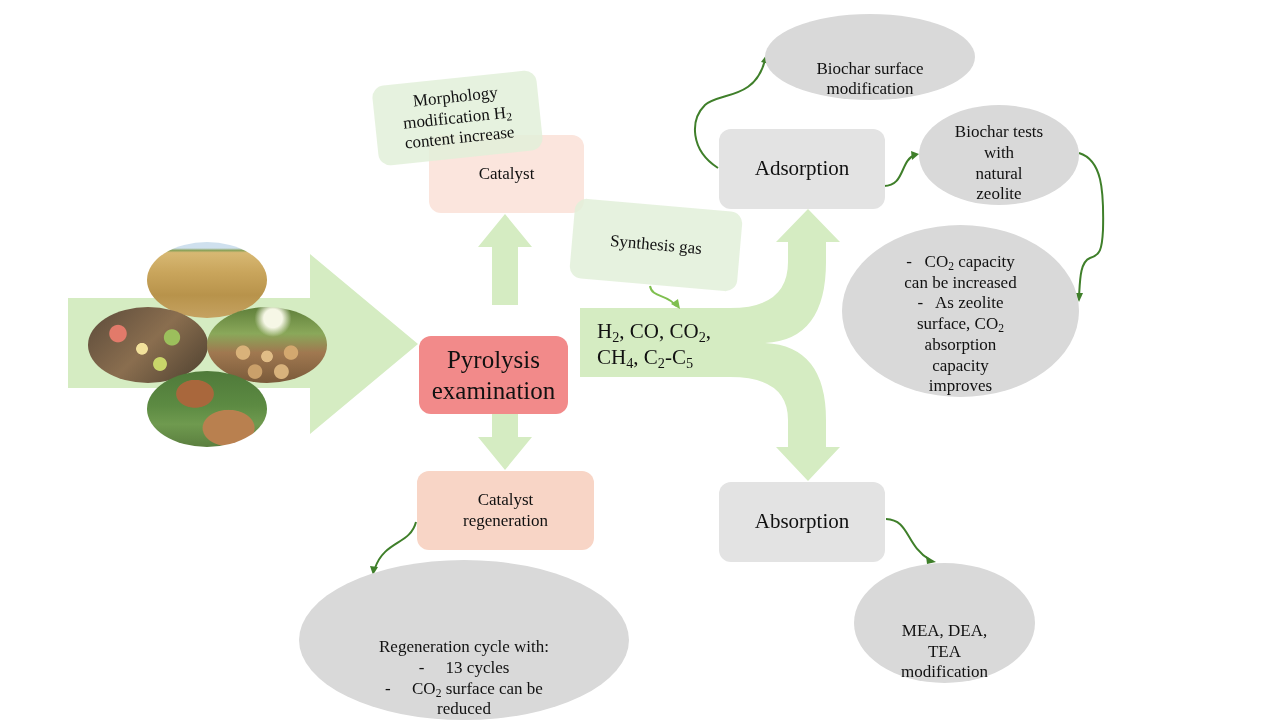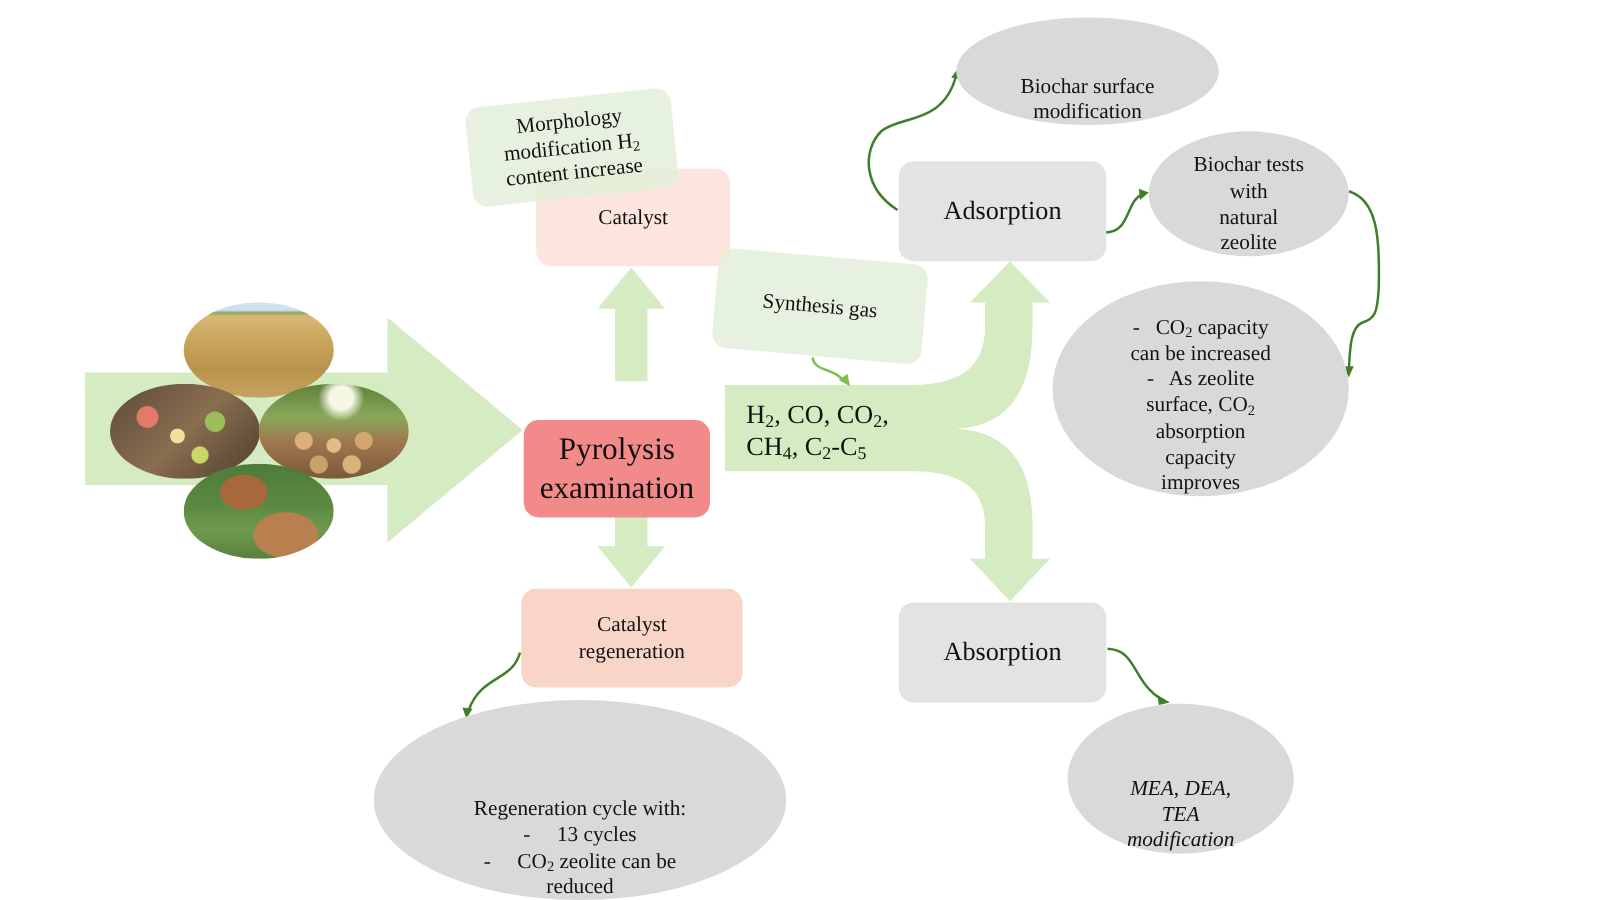--- a/index.html
+++ b/index.html
@@ -106,21 +106,21 @@
   <div>
     <span class="line">Catalyst</span>
     <span class="line">regeneration</span>
   </div>
 </div>
 
 <div class="ellipse" style="left:299px;top:560px;width:330px;height:160px;">
   <div>
     <span class="line">Regeneration cycle with:</span>
     <span class="line" style="white-space:pre;">-     13 cycles</span>
-    <span class="line" style="white-space:pre;"><span>-     CO</span><sub>2</sub><span> zeolite can be</span></span>
+    <span class="line" style="white-space:pre;"><span>-     CO</span><sub>2</sub><span> surface can be</span></span>
     <span class="line">reduced</span>
   </div>
 </div>
 
 <div class="box grey" style="left:719px;top:129px;width:166px;height:80px;">
   <span>Adsorption</span>
 </div>
 
 <div class="ellipse" style="left:765px;top:14px;width:210px;height:86px;">
   <div>
@@ -147,19 +147,19 @@
     <span class="line">absorption</span>
     <span class="line">capacity</span>
     <span class="line">improves</span>
   </div>
 </div>
 
 <div class="box grey" style="left:719px;top:482px;width:166px;height:80px;">
   <span>Absorption</span>
 </div>
 
-<div class="ellipse" style="left:854px;top:563px;width:181px;height:120px;font-style:italic;">
+<div class="ellipse" style="left:854px;top:563px;width:181px;height:120px;">
   <div>
     <span class="line">MEA, DEA,</span>
     <span class="line">TEA</span>
     <span class="line">modification</span>
   </div>
 </div>
 
 </body></html>

